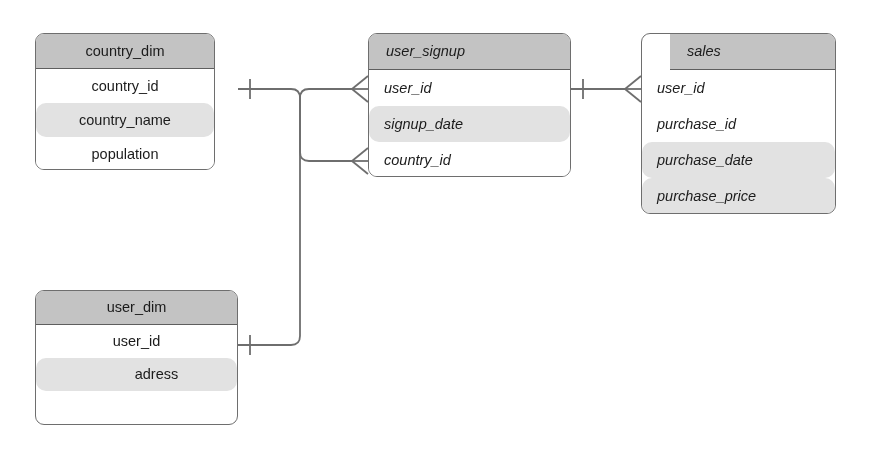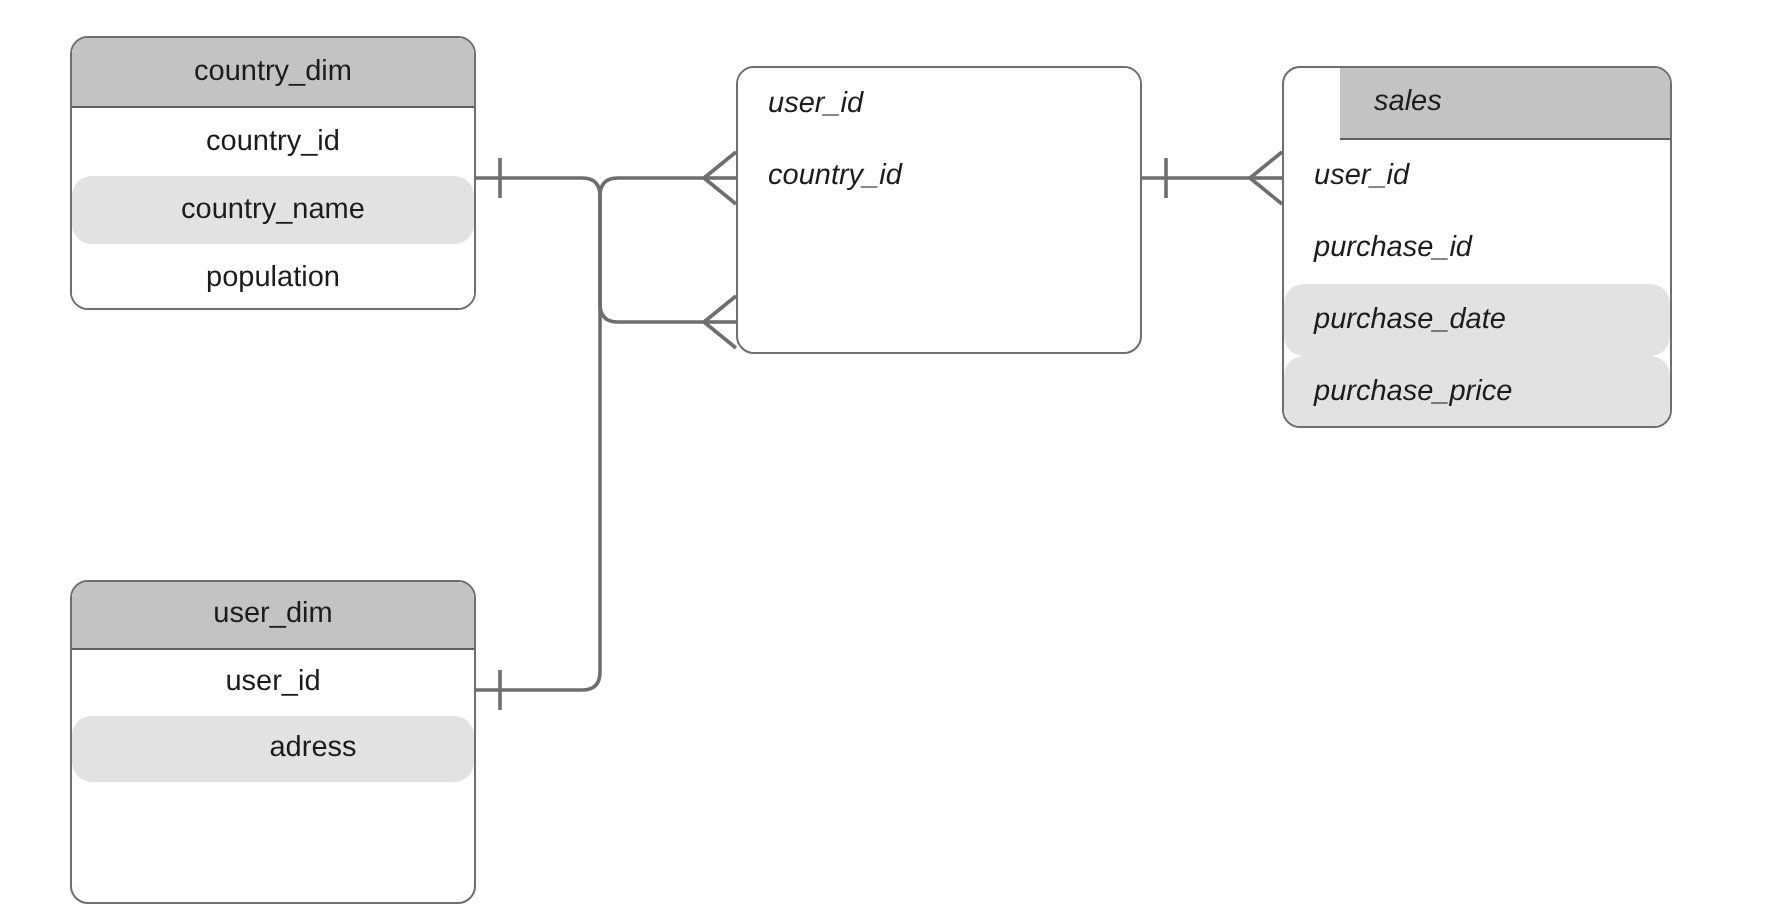--- a/index.html
+++ b/index.html
@@ -107,39 +107,41 @@
 
       <g>
         <line x1="625" y1="89" x2="641" y2="76"></line>
         <line x1="625" y1="89" x2="641" y2="89"></line>
         <line x1="625" y1="89" x2="641" y2="102"></line>
       </g>
 
     </g>
   </svg>
 
-  <div class="entity center" style="left:35px; top:18px; width:203px; height:137px;">
+  <div class="entity center" style="left:35px; top:33px; width:180px; height:137px;">
     <div class="entity-title" style="height:35px;">country_dim</div>
     <div class="entity-row" style="height:34px;">country_id</div>
     <div class="entity-row alt" style="height:34px;">country_name</div>
     <div class="entity-row" style="height:34px;">population</div>
   </div>
 
   <div class="entity italic" style="left:368px; top:33px; width:203px; height:144px;">
+    <div class="entity-title" style="height:36px;">user_signup</div>
     <div class="entity-row" style="height:36px;">user_id</div>
+    <div class="entity-row alt" style="height:36px;">signup_date</div>
     <div class="entity-row" style="height:36px;">country_id</div>
   </div>
 
   <div class="entity italic" style="left:641px; top:33px; width:195px; height:181px;">
     <div class="entity-title" style="height:36px;margin-left:28px;">sales</div>
     <div class="entity-row" style="height:36px;">user_id</div>
     <div class="entity-row" style="height:36px;">purchase_id</div>
     <div class="entity-row alt" style="height:36px;">purchase_date</div>
     <div class="entity-row alt" style="height:36px;">purchase_price</div>
   </div>
 
-  <div class="entity center" style="left:35px; top:290px; width:203px; height:162px;">
+  <div class="entity center" style="left:35px; top:290px; width:203px; height:135px;">
     <div class="entity-title" style="height:34px;">user_dim</div>
     <div class="entity-row" style="height:33px;">user_id</div>
     <div class="entity-row alt" style="height:33px;padding-left:48px;">adress</div>
   </div>
 
 </div>
 
 </body></html>

